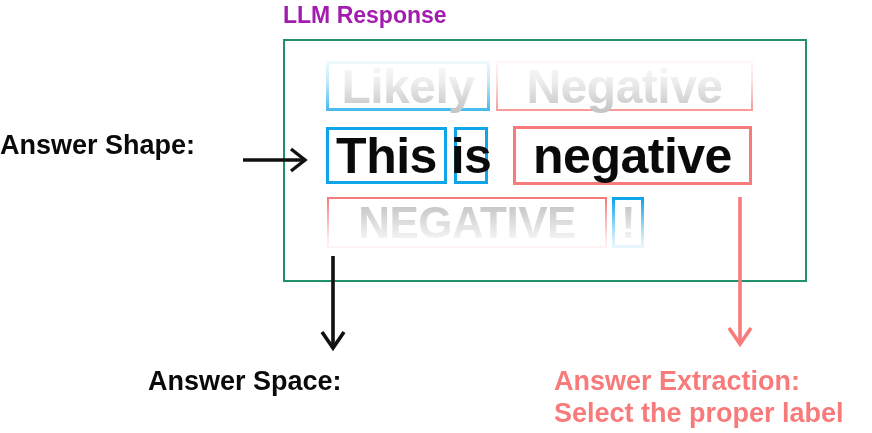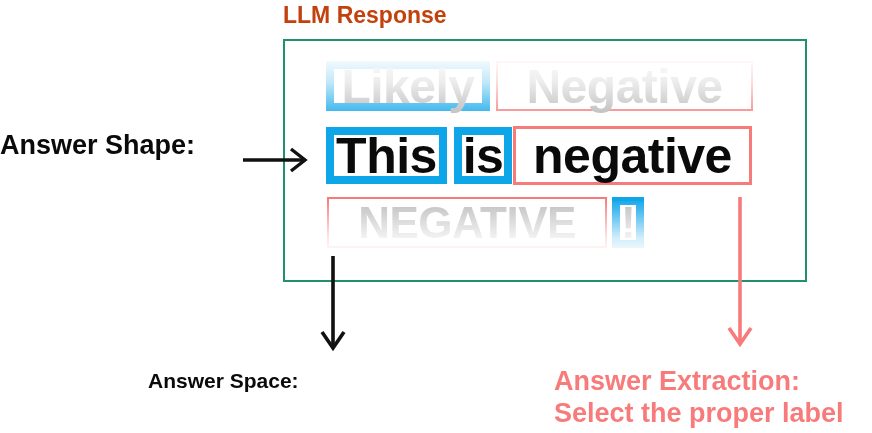--- a/index.html
+++ b/index.html
@@ -9,21 +9,21 @@
     position: relative;
     width: 872px;
     height: 433px;
     background: #ffffff;
     overflow: hidden;
   }
   .title {
     position: absolute;
     left: 283px; top: 2px;
     font-size: 23px; font-weight: 700; line-height: 26px;
-    color: #c2410c;
+    color: #a21caf;
     white-space: nowrap;
   }
   .response-box {
     position: absolute;
     left: 283px; top: 39px;
     width: 524px; height: 243px;
     border: 2px solid #21906c;
     background: #ffffff;
     z-index: 1;
   }
@@ -31,30 +31,30 @@
     position: absolute;
     display: flex;
     align-items: center;
     justify-content: center;
     white-space: nowrap;
     overflow: visible;
     background: transparent;
     z-index: 2;
     letter-spacing: -0.5px;
   }
-  .b-gray { border: 8px solid #0ea5e9; }
+  .b-gray { border: 3px solid #0ea5e9; }
   .b-red  { border: 2px solid #f87b7b; }
   .b-red-thick { border: 3px solid #f87b7b; }
   .row1-text { font-size: 48px; font-weight: 700; color: #b5b5b5; }
   .row2-text { font-size: 50px; font-weight: 700; color: #0a0a0a; }
   .row3-text { font-size: 44px; font-weight: 700; color: #bdbdbd; }
   .tok-likely    { left: 326px; top: 61px;  width: 164px; height: 50px; }
   .tok-negative1 { left: 496px; top: 61px;  width: 257px; height: 50px; }
   .tok-this      { left: 326px; top: 127px; width: 121px; height: 57px; }
-  .tok-is        { left: 454px; top: 127px; width: 58px;  height: 57px; }
+  .tok-is        { left: 454px; top: 127px; width: 34px;  height: 57px; }
   .tok-negative2 { left: 513px; top: 126px; width: 239px; height: 59px; }
   .tok-negative3 { left: 327px; top: 197px; width: 280px; height: 51px; }
   .tok-excl      { left: 612px; top: 197px; width: 32px;  height: 51px; font-size: 40px; }
   .fade-overlay { position: absolute; z-index: 3; pointer-events: none; }
   .fade-top {
     left: 318px; top: 55px; width: 444px; height: 60px;
     background: linear-gradient(to top, rgba(255,255,255,0.15) 0%, rgba(255,255,255,0.75) 55%, #ffffff 100%);
   }
   .fade-bottom {
     left: 322px; top: 201px; width: 332px; height: 56px;
@@ -64,21 +64,21 @@
   .annotation {
     position: absolute;
     text-align: left;
     font-weight: 700;
     font-size: 27px;
     line-height: 31px;
     color: #0a0a0a;
     z-index: 4;
   }
   .ann-shape      { left: 0px;   top: 130px; width: 230px; }
-  .ann-space      { left: 148px; top: 365px; width: 384px; font-size: 21px; line-height: 32px; }
+  .ann-space      { left: 148px; top: 365px; width: 384px; font-size: 27px; line-height: 32px; }
   .ann-extraction { left: 554px; top: 365px; width: 322px; font-size: 27px; line-height: 32px; color: #f87b7b; }
 </style>
 </head>
 <body>
 
 <div class="canvas">
 
   <div class="title">LLM Response</div>
 
   <div class="response-box"></div>

